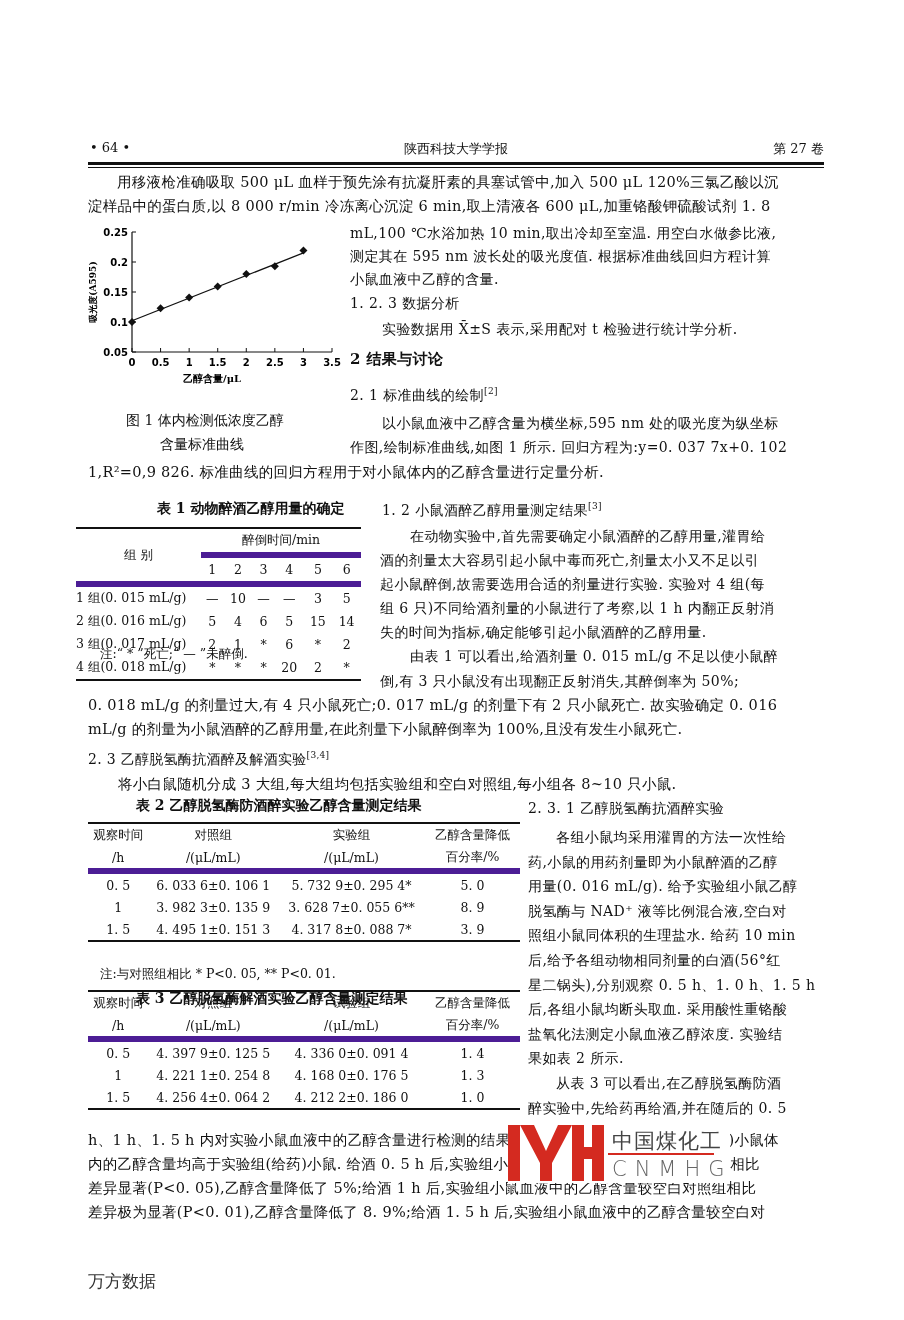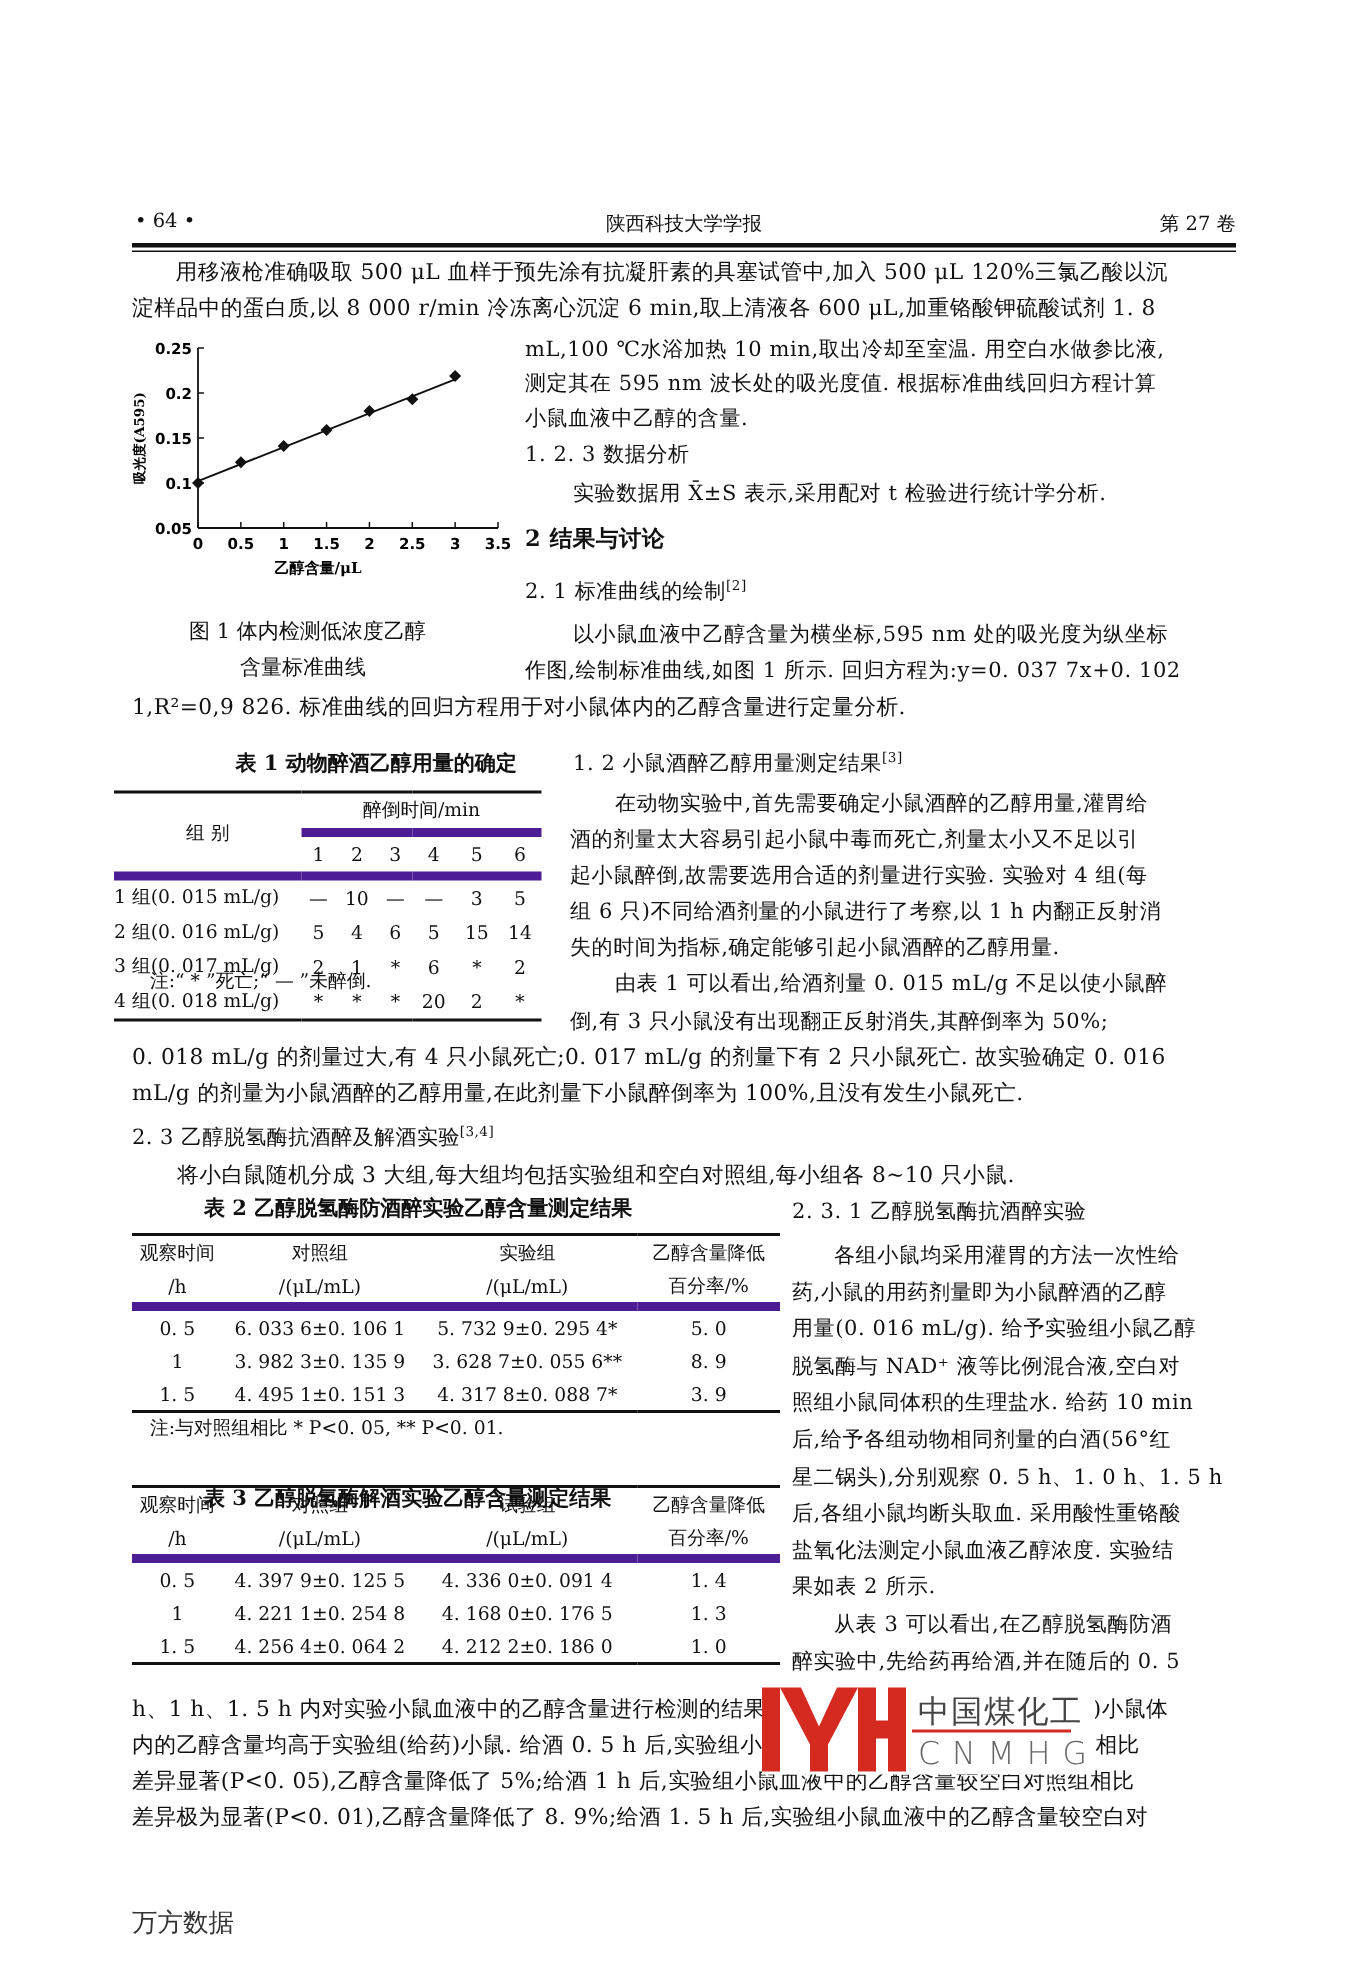--- a/index.html
+++ b/index.html
@@ -208,21 +208,21 @@
         </tr>
         <tr class="botb">
           <td>1. 5</td>
           <td>4. 495 1±0. 151 3</td>
           <td>4. 317 8±0. 088 7*</td>
           <td>3. 9</td>
         </tr>
       </tbody>
   </table>
 </div>
-<div class="abs note" style="left:100px;top:944px;">注:与对照组相比 * P&lt;0. 05, ** P&lt;0. 01.</div>
+<div class="abs note" style="left:100px;top:966px;">注:与对照组相比 * P&lt;0. 05, ** P&lt;0. 01.</div>
 
 <div class="abs cap" style="left:136px;top:966px;font-weight:bold;margin-top:24px;">表 3   乙醇脱氢酶解酒实验乙醇含量测定结果</div>
 <div class="tb3">
   <table>
     <tbody>
         <tr class="topb" id="t3h1">
           <td style="width: 14%;">观察时间</td>
           <td style="width: 30%;">对照组</td>
           <td style="width: 34%;">试验组</td>
           <td style="width: 22%;">乙醇含量降低</td>

